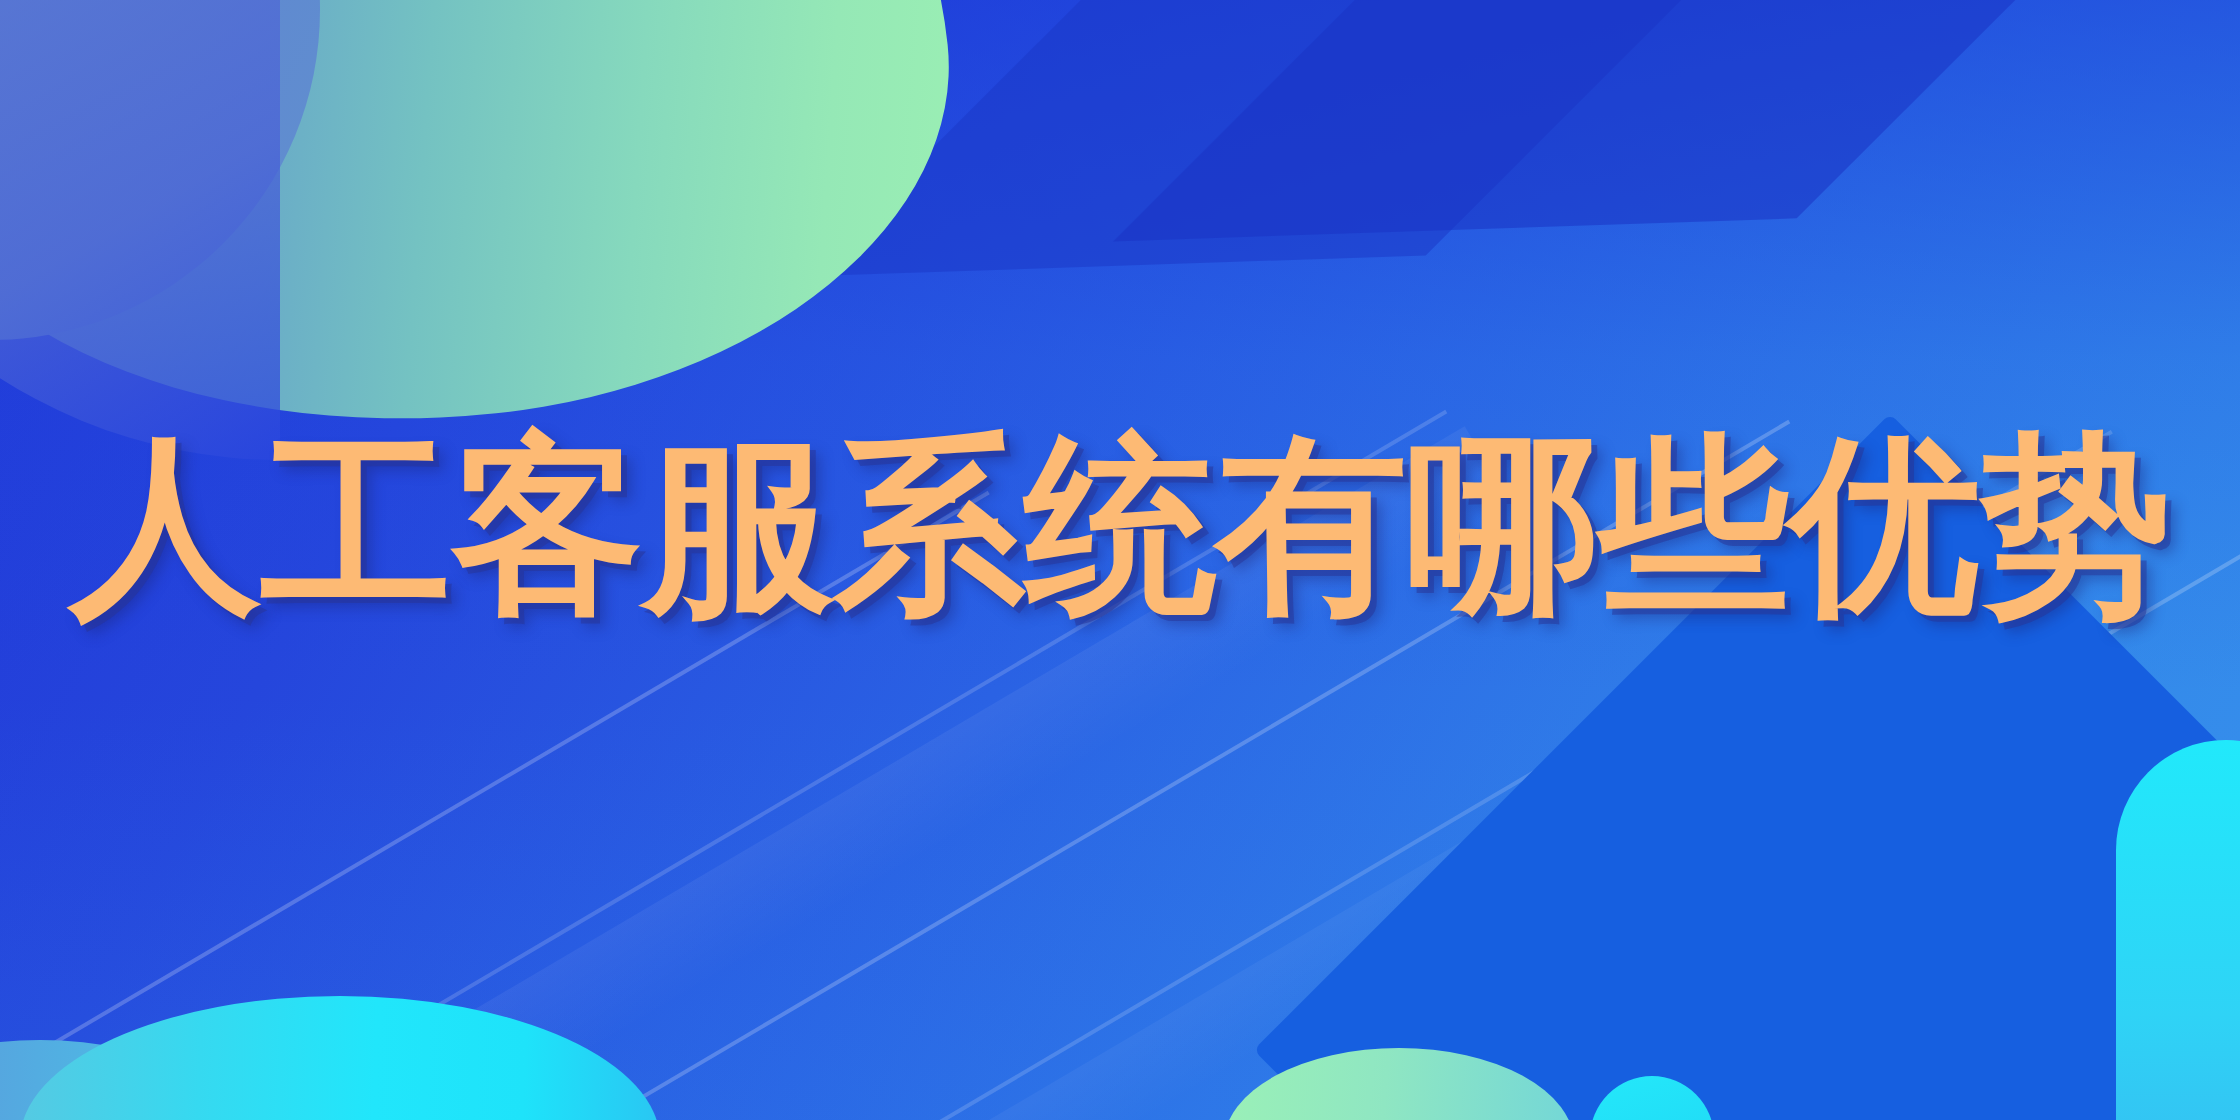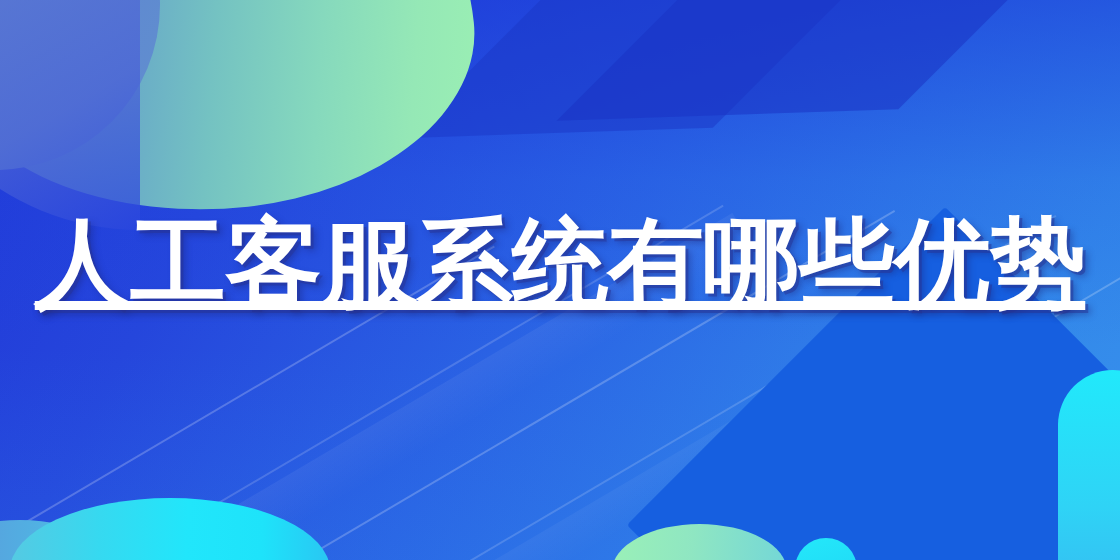--- a/index.html
+++ b/index.html
@@ -172,28 +172,27 @@
     width:1120px; height:560px;
     display:flex;
     align-items:center;
     justify-content:center;
   }
   .headline {
     font-family:"Liberation Serif","DejaVu Serif",serif;
     font-weight:700;
     font-size:96px;
     line-height:1;
-    color:#ffffff;
+    color:#fdba74;
     letter-spacing:-0.5px;
     white-space:nowrap;
     margin-top:-32px;
     text-shadow:
        3px 3px 0 rgba(40,52,150,0.50),
        5px 5px 7px rgba(25,35,120,0.40);
-    text-decoration: underline;
   }
 </style>
 </head>
 <body>
 
 <div id="banner">
 
   <div class="bg-base"></div>
   <div class="bg-vert"></div>
 

